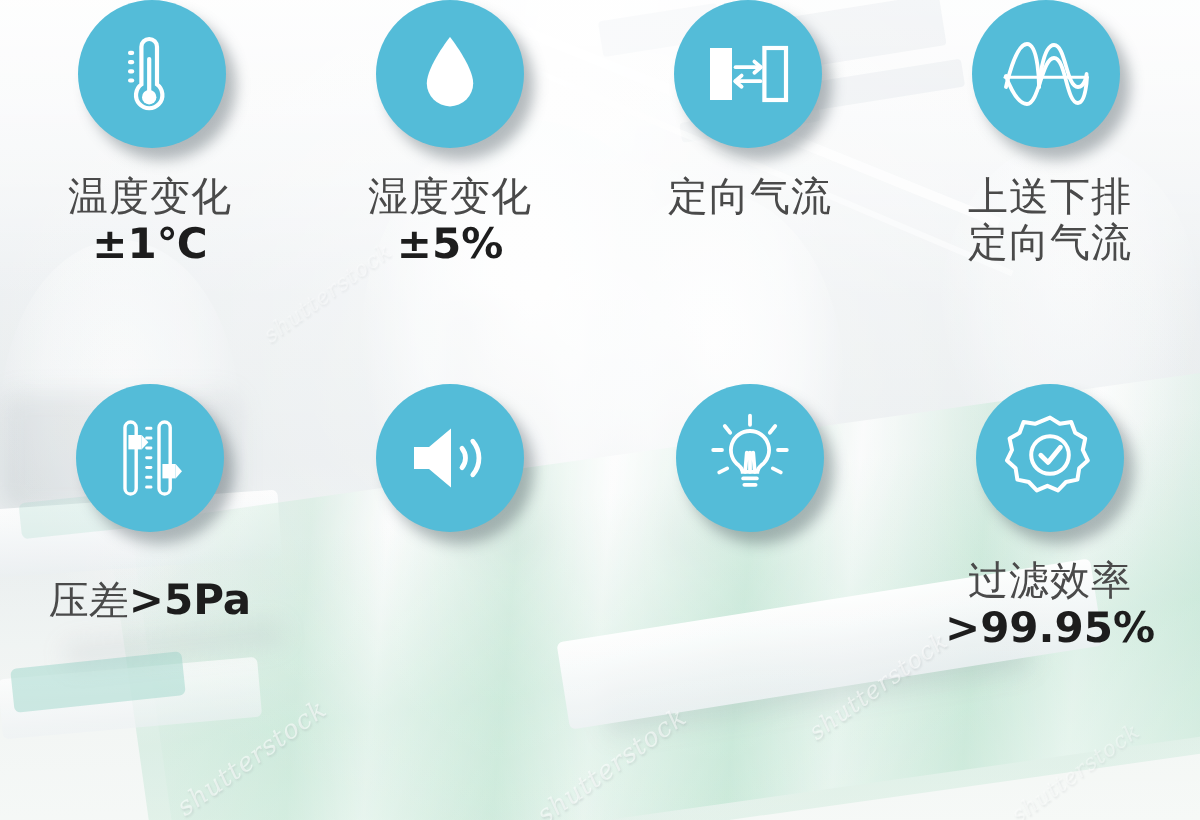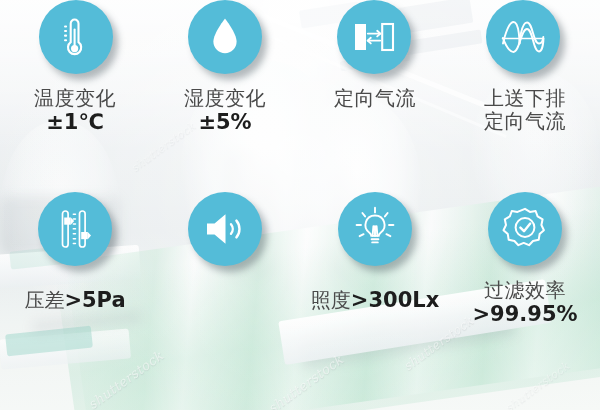--- a/index.html
+++ b/index.html
@@ -380,23 +380,20 @@
               <line x1="10.4" y1="7.0" x2="13.1" y2="10.4"></line>
               <line x1="35.6" y1="7.0" x2="32.9" y2="10.4"></line>
               <line x1="4.6" y1="19.0" x2="9.0" y2="19.0"></line>
               <line x1="41.4" y1="19.0" x2="37.0" y2="19.0"></line>
               <line x1="7.6" y1="30.2" x2="11.6" y2="28.2"></line>
               <line x1="38.4" y1="30.2" x2="34.4" y2="28.2"></line>
             </g>
           </svg>
         </span>
       </div>
-      <div class="caption">
-        <span class="cap-line val"><span class="cn-inline">照度</span><span>&gt;300Lx</span></span>
-      </div>
     </div>
 
     <div class="tile t-filter">
       <div class="badge">
         <span>
           <svg width="46" height="46" viewBox="0 0 46 46">
             <g fill="none" stroke="#ffffff" stroke-width="2" stroke-linejoin="round">
               <path d="M23 2.8 l4.9 3.1 l5.7 -.9 l2.0 5.4 l5.0 2.9 l-1.2 5.7 l2.5 5.2 l-4.3 3.9 l-.9 5.7 l-5.7 1.2 l-4.0 4.2 l-5.3 -2.3 l-5.3 2.3 l-4.0 -4.2 l-5.7 -1.2 l-.9 -5.7 l-4.3 -3.9 l2.5 -5.2 l-1.2 -5.7 l5.0 -2.9 l2.0 -5.4 l5.7 .9 z"></path>
               <circle cx="23" cy="21.5" r="9.4"></circle>
               <polyline points="18.4,21.6 22.0,25.2 28.2,17.6" stroke-width="2.4" stroke-linecap="round" fill="none"></polyline>

